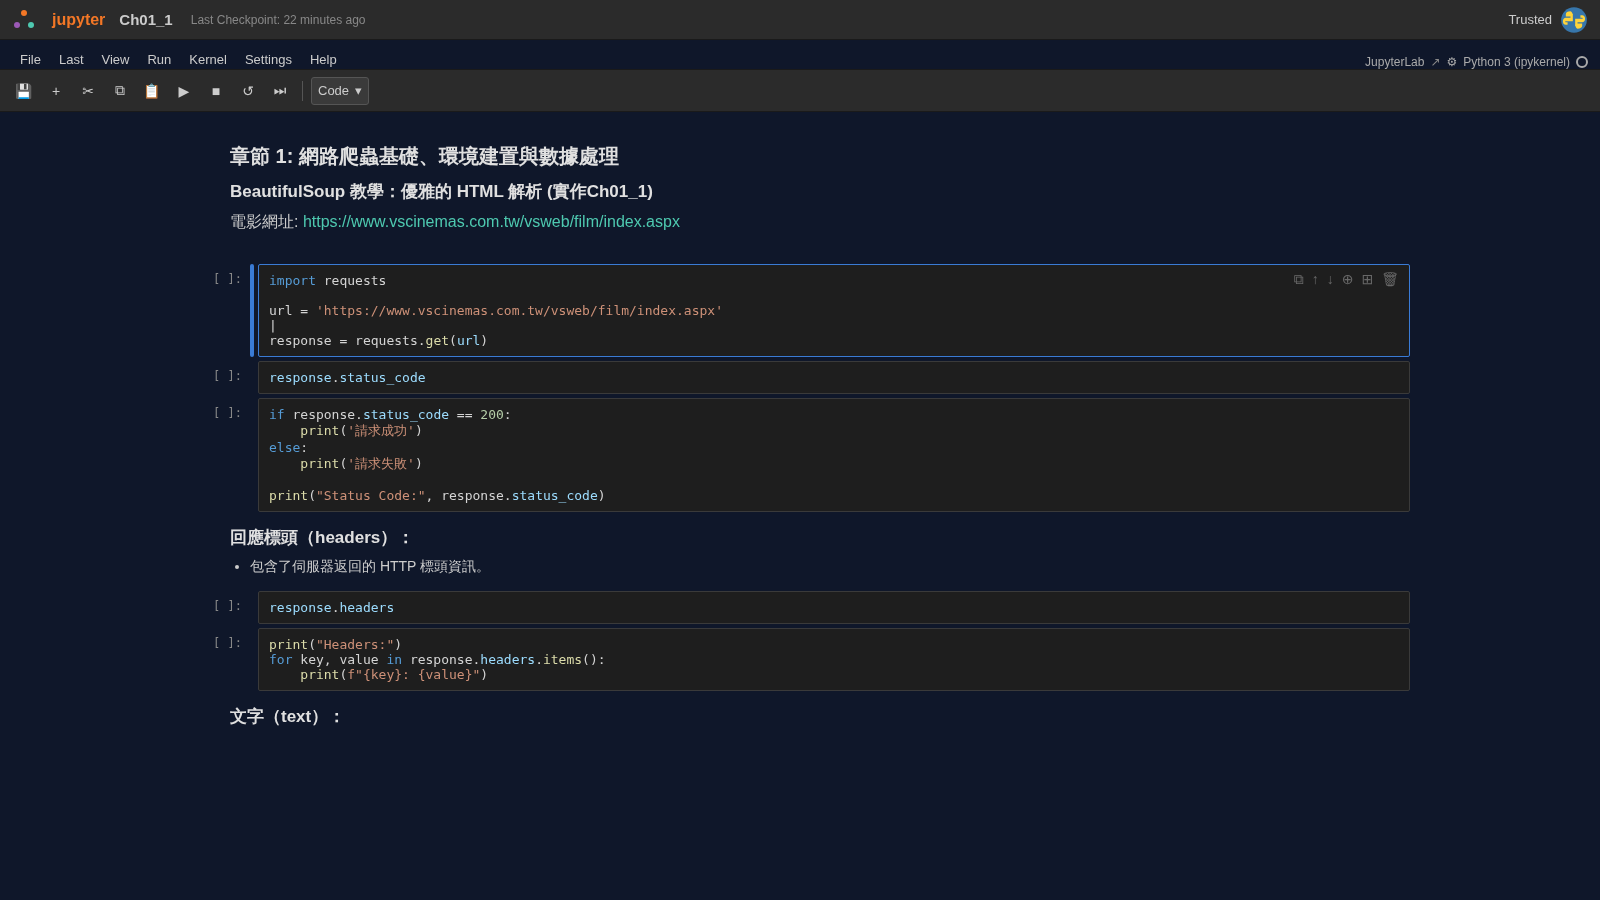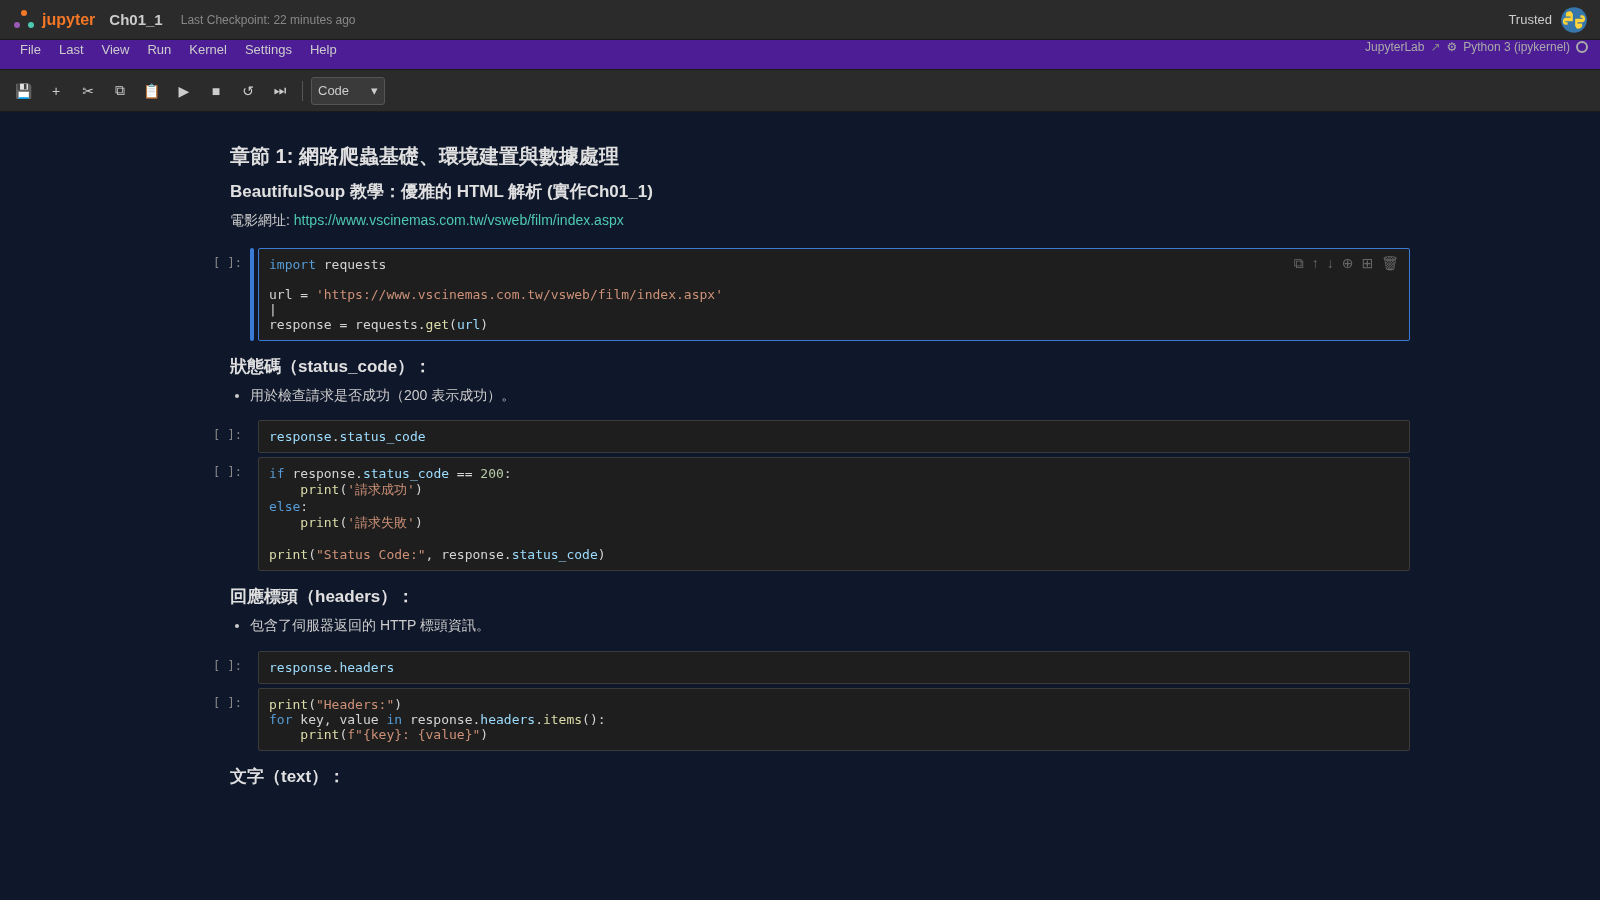--- a/index.html
+++ b/index.html
@@ -18,21 +18,21 @@
       height: 40px;
       display: flex;
       align-items: center;
       padding: 0 12px;
       gap: 10px;
       border-bottom: 1px solid #1a1a1a;
     }
     .jupyter-logo {
       display: flex;
       align-items: center;
-      gap: 6px;
+      gap: 16px;
       color: #f37726;
       font-weight: 600;
       font-size: 16px;
     }
     .jupyter-logo-icon {
       width: 24px;
       height: 24px;
     }
     .notebook-title {
       color: #ccc;
@@ -55,24 +55,24 @@
       color: #ccc;
       font-size: 13px;
     }
     .python-icon {
       width: 28px;
       height: 28px;
     }
 
     
     .menu-bar {
-      background: #4c1d95;
+      background: #0f172a;
       height: 30px;
       display: flex;
-      align-items: flex-start;
+      align-items: flex-end;
       padding: 0 12px;
       gap: 2px;
       border-bottom: 1px solid #1a1a1a;
     }
     .menu-item {
       color: #ccc;
       font-size: 13px;
       padding: 2px 8px;
       cursor: pointer;
       border-radius: 3px;
@@ -111,21 +111,21 @@
     .cell-type-select {
       background: #3a3a3a;
       border: 1px solid #555;
       color: #ccc;
       padding: 2px 6px;
       border-radius: 3px;
       font-size: 13px;
       cursor: pointer;
       display: flex;
       align-items: center;
-      gap: 22px;
+      gap: 6px;
       height: 28px;
     }
     .toolbar-right {
       margin-left: auto;
       display: flex;
       align-items: center;
       gap: 8px;
     }
     .kernel-info {
       color: #aaa;
@@ -167,23 +167,23 @@
       color: #e0e0e0;
       margin-bottom: 6px;
     }
     .markdown-cell h2 {
       font-size: 17px;
       font-weight: 600;
       color: #e0e0e0;
       margin-bottom: 4px;
     }
     .markdown-cell p {
-      font-size: 14px;
-      color: #ccc;
-      margin-bottom: 4px;
+      font-size: 16px;
+      color: #ccc;
+      margin-bottom: 17px;
     }
     .markdown-cell a {
       color: #4ec9b0;
       text-decoration: none;
     }
     .markdown-cell ul {
       margin-left: 20px;
     }
     .markdown-cell li {
       font-size: 14px;
@@ -350,26 +350,20 @@
           <button class="cell-tool-btn" title="Delete">🗑</button>
         </div>
         <pre><code><span class="kw">import</span><span class="plain"> requests</span>
 <span class="plain">
 url </span><span class="op">=</span><span class="plain"> </span><span class="str">'https://www.vscinemas.com.tw/vsweb/film/index.aspx'</span>
 <span class="plain">|
 response </span><span class="op">=</span><span class="plain"> requests</span><span class="punc">.</span><span class="fn">get</span><span class="punc">(</span><span class="var">url</span><span class="punc">)</span></code></pre>
       </div>
     </div>
 
-    <div class="markdown-cell">
-      <h2>狀態碼（status_code）：</h2>
-      <ul>
-        <li>用於檢查請求是否成功（200 表示成功）。</li>
-      </ul>
-    </div>
 
     <div class="code-cell-wrapper">
       <div class="cell-prompt">[ ]:</div>
       <div class="cell-left-bar inactive"></div>
       <div class="code-cell">
         <pre><code><span class="var">response</span><span class="punc">.</span><span class="attr">status_code</span></code></pre>
       </div>
     </div>
 
     <div class="code-cell-wrapper">

